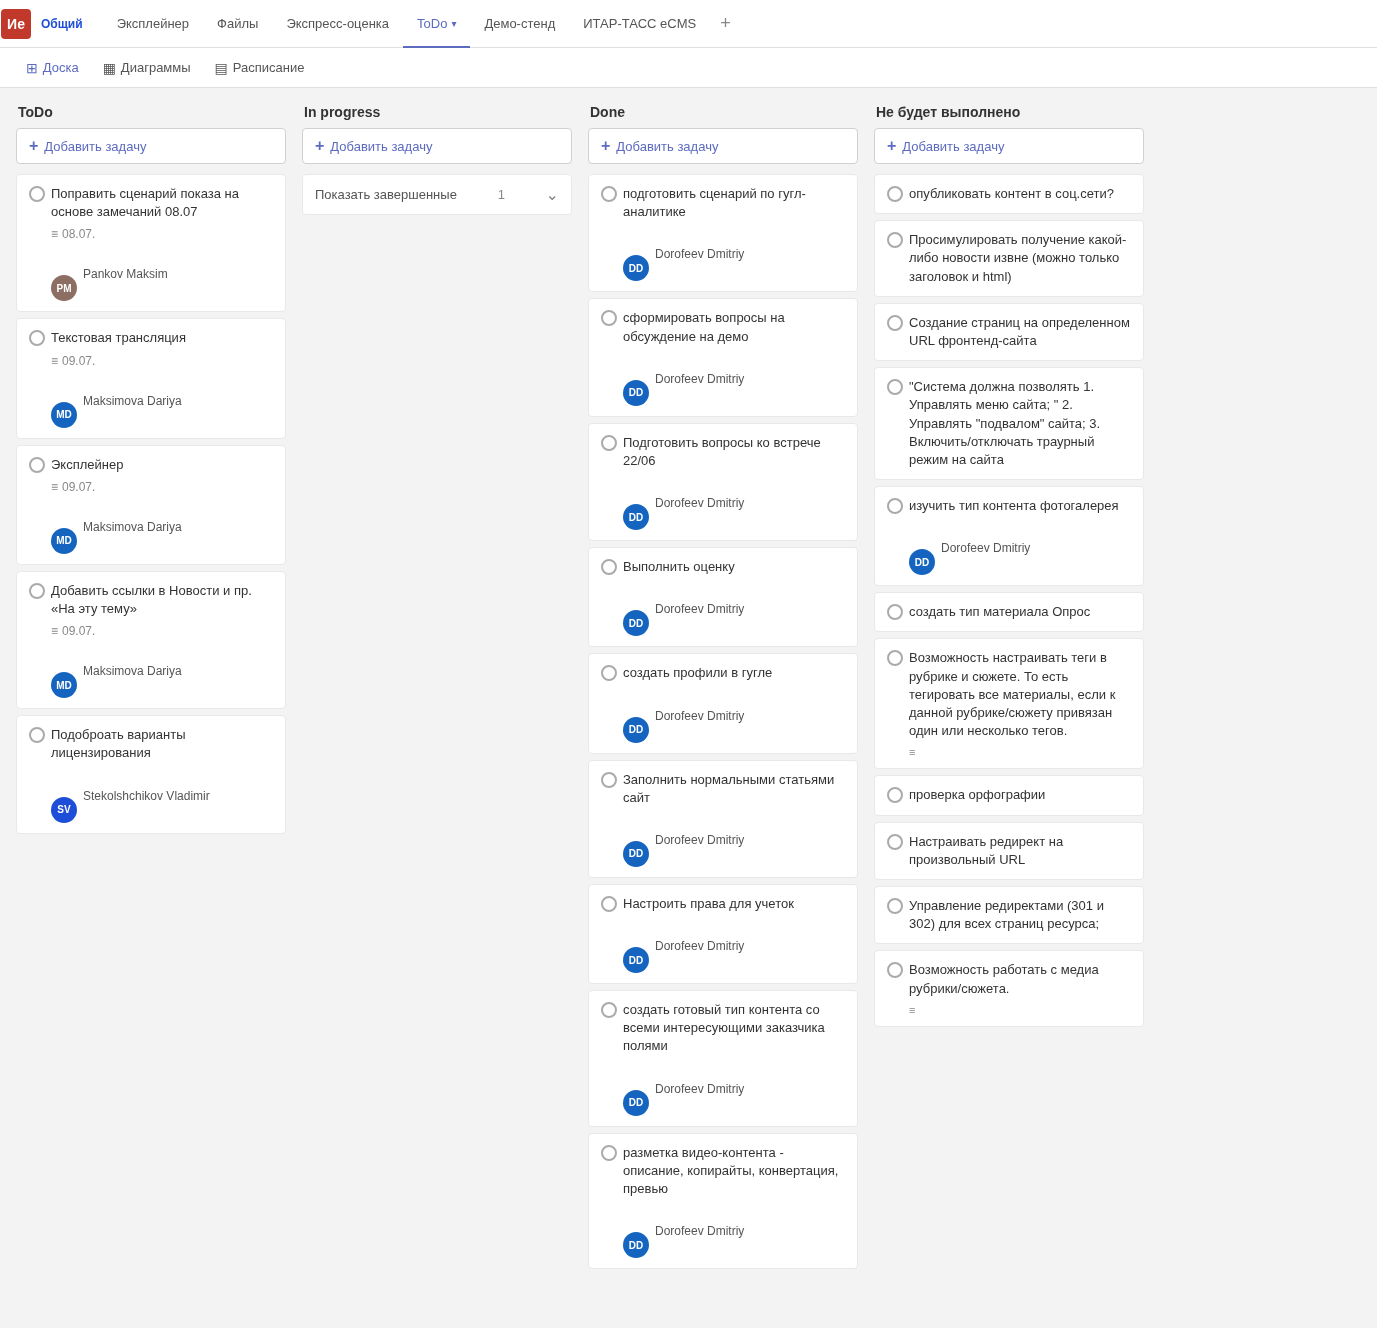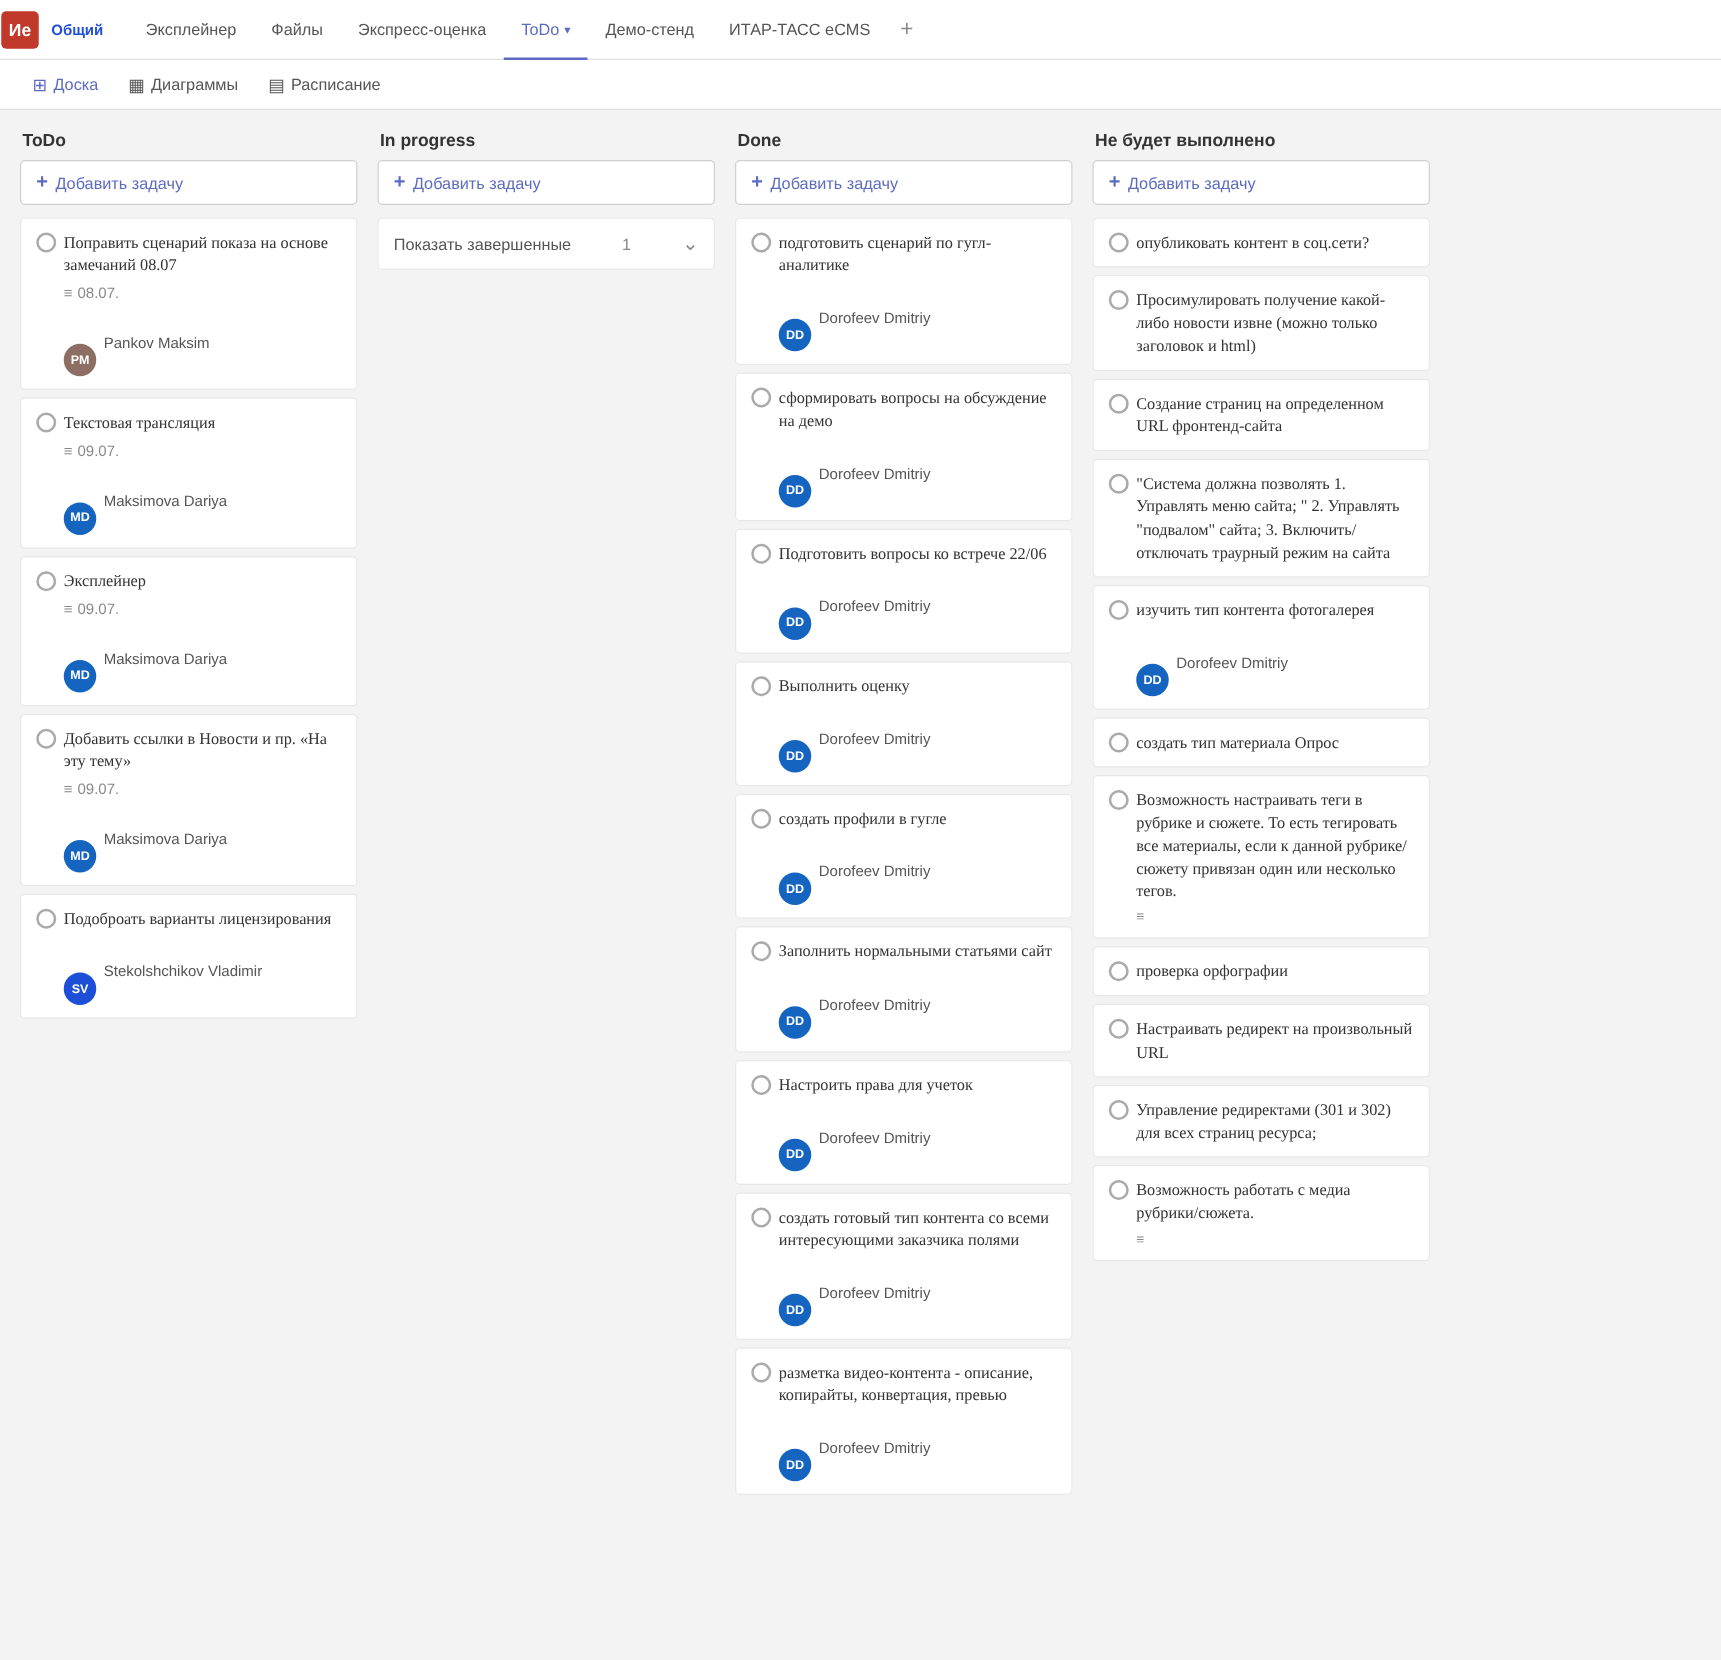--- a/index.html
+++ b/index.html
@@ -60,21 +60,21 @@
     .cards-list { display: flex; flex-direction: column; gap: 6px; overflow-y: auto; flex: 1; }
     .card {
       background: #fff; border-radius: 4px; border: 1px solid #e8e8e8;
       padding: 10px 12px; display: flex; flex-direction: column; gap: 6px;
     }
     .card-title-row { display: flex; align-items: flex-start; gap: 6px; }
     .circle-check {
       width: 16px; height: 16px; border-radius: 50%; border: 2px solid #aaa;
       flex-shrink: 0; margin-top: 1px;
     }
-    .card-title { font-size: 13px; color: #333; line-height: 1.4; font-family: Liberation Serif, serif; }
+    .card-title { font-size: 13px; color: #333; line-height: 1.4; }
     .card-date { display: flex; align-items: center; gap: 4px; font-size: 12px; color: #888; margin-left: 22px; }
     .card-avatar { display: flex; align-items: center; gap: 6px; margin-left: 22px; }
     .avatar-circle {
       width: 26px; height: 26px; border-radius: 50%; display: flex; align-items: center;
       justify-content: center; font-size: 10px; font-weight: bold; color: #fff; flex-shrink: 0; margin-top: 28px;
     }
     .avatar-name { font-size: 12px; color: #555; }
 
     
     .show-completed-row {

